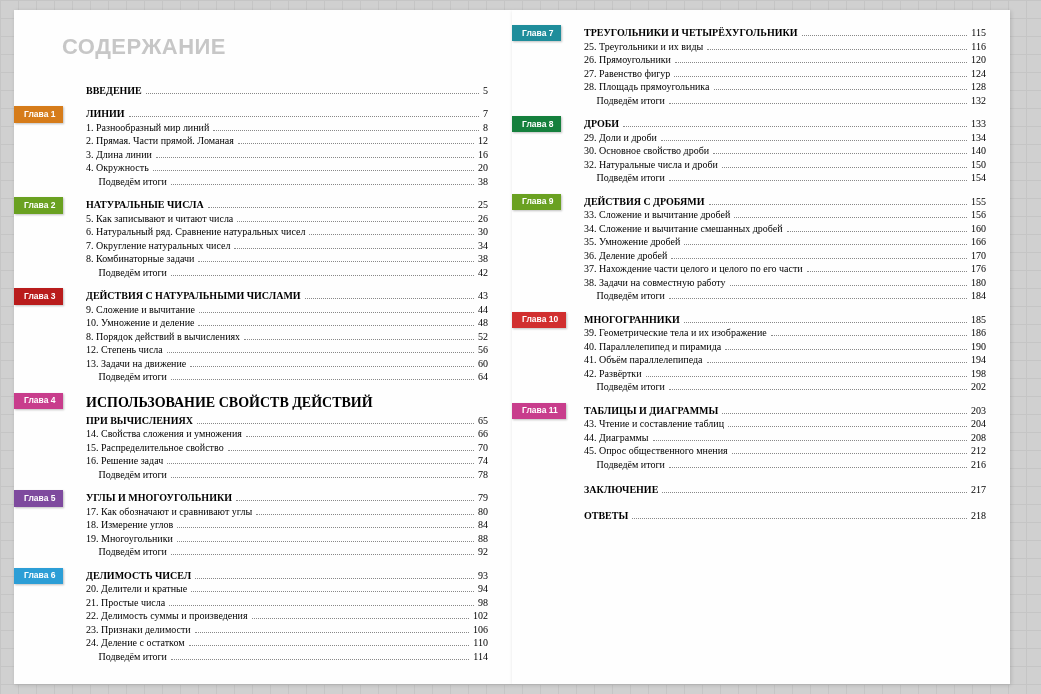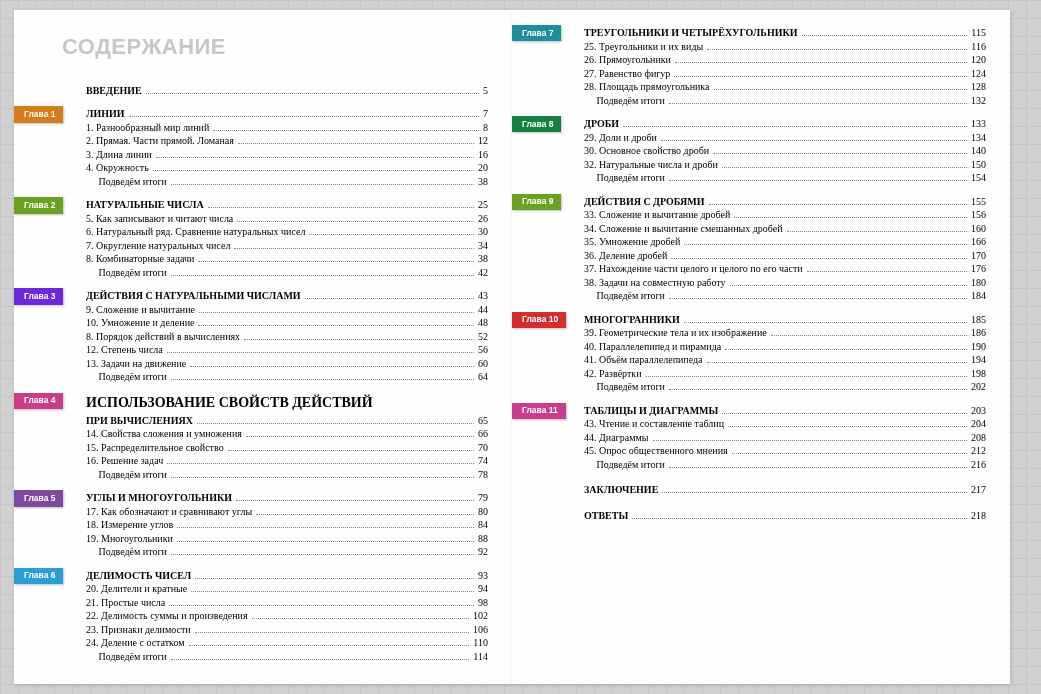--- a/index.html
+++ b/index.html
@@ -160,21 +160,21 @@
             <span class="pg">38</span>
           </div>
           <div class="row summary">
             <span class="label">&nbsp;&nbsp;&nbsp;&nbsp;&nbsp;Подведём итоги</span>
             <span class="dots"></span>
             <span class="pg">42</span>
           </div>
         </div>
       </div>
       <div class="block">
-        <div class="chapter-tab" style="background: #6d28d9;">Глава 3</div>
+        <div class="chapter-tab" style="background: #b91c1c;">Глава 3</div>
         <div class="section">
           <div class="row">
             <span class="label" style="font-weight: 700;"><b>ДЕЙСТВИЯ С НАТУРАЛЬНЫМИ ЧИСЛАМИ</b></span>
             <span class="dots"></span>
             <span class="pg">43</span>
           </div>
           <div class="row item">
             <span class="label">9. Сложение и вычитание</span>
             <span class="dots"></span>
             <span class="pg">44</span>

